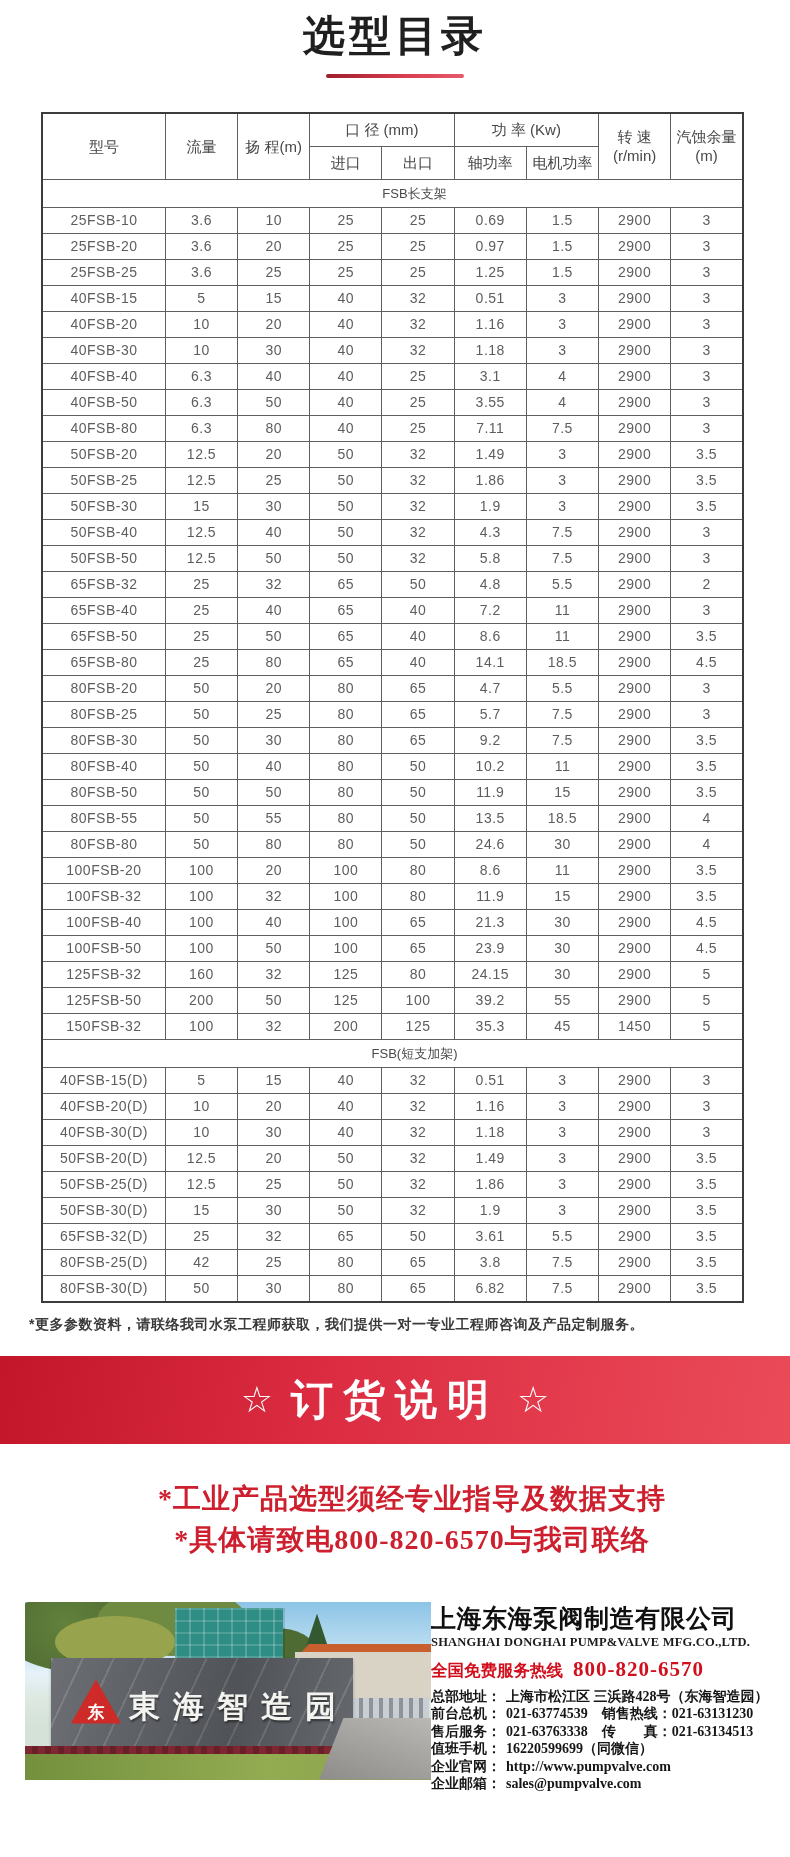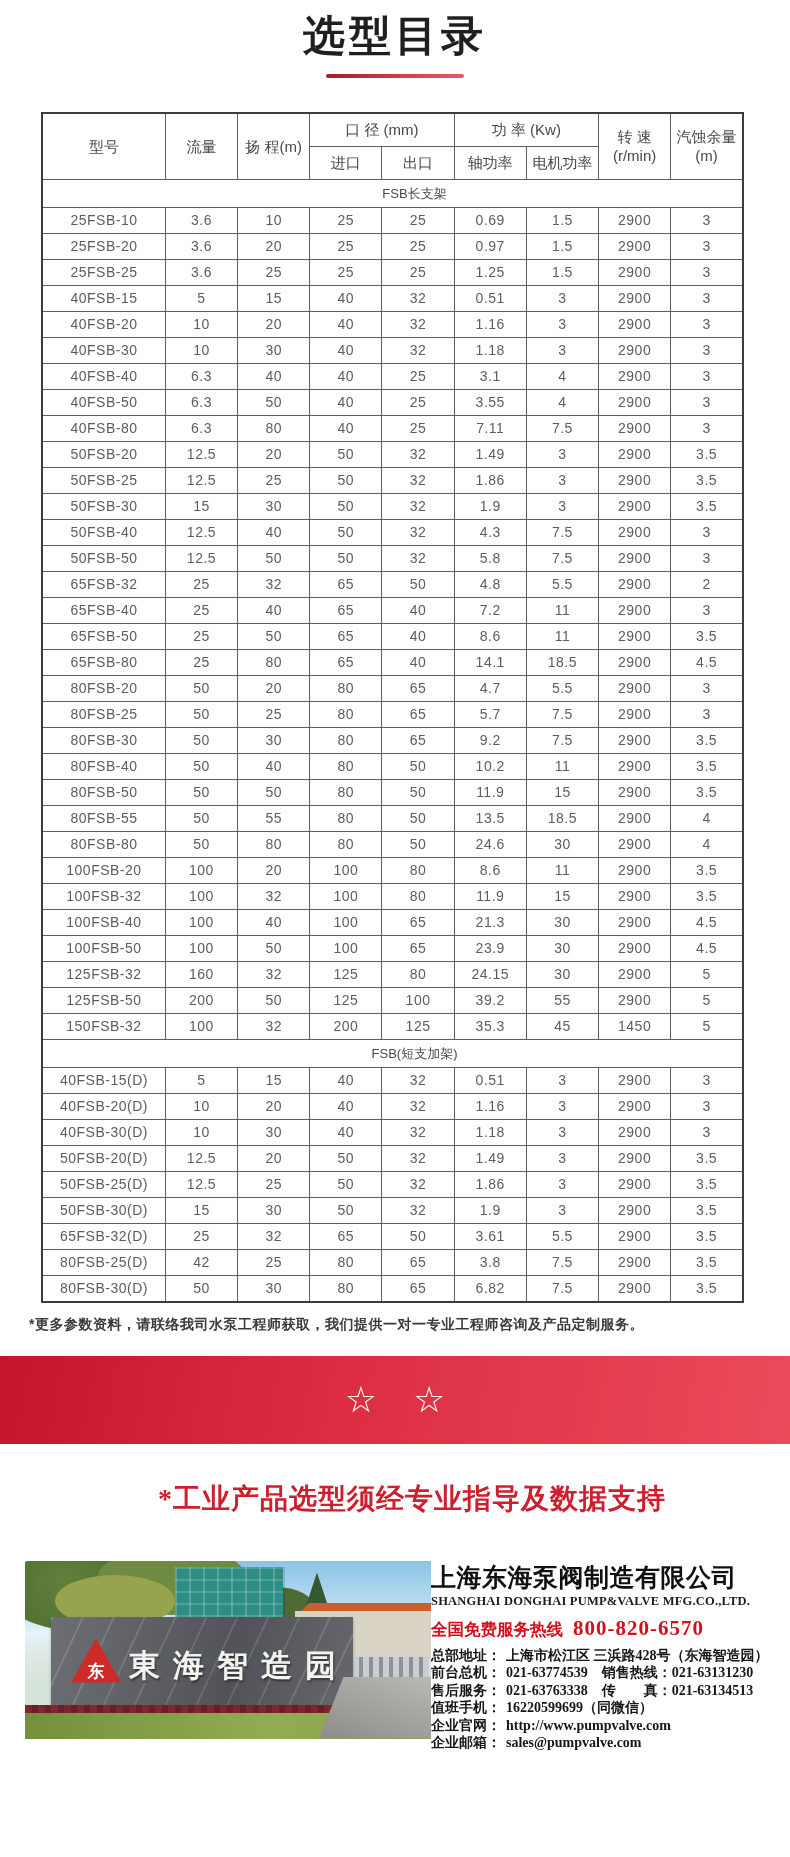--- a/index.html
+++ b/index.html
@@ -655,25 +655,27 @@
           <td>3.5</td>
         </tr>
       </tbody>
   </table>
 </div>
 
 <p class="footnote">*更多参数资料，请联络我司水泵工程师获取，我们提供一对一专业工程师咨询及产品定制服务。</p>
 
 <div class="order-banner">
   <span class="star">☆</span>
+  <span class="banner-title">订货说明</span>
   <span class="star">☆</span>
 </div>
 
 <div class="notices">
   <div class="notice-line">*工业产品选型须经专业指导及数据支持</div>
+  <div class="notice-line">*具体请致电800-820-6570与我司联络</div>
 </div>
 
 <div class="footer">
 
   <div class="factory-photo">
     <div class="ph-blob ph-t1"></div>
     <div class="ph-blob ph-t2"></div>
     <div class="ph-blob ph-t3"></div>
     <div class="ph-blob ph-t4"></div>
     <div class="glass-building"></div>

